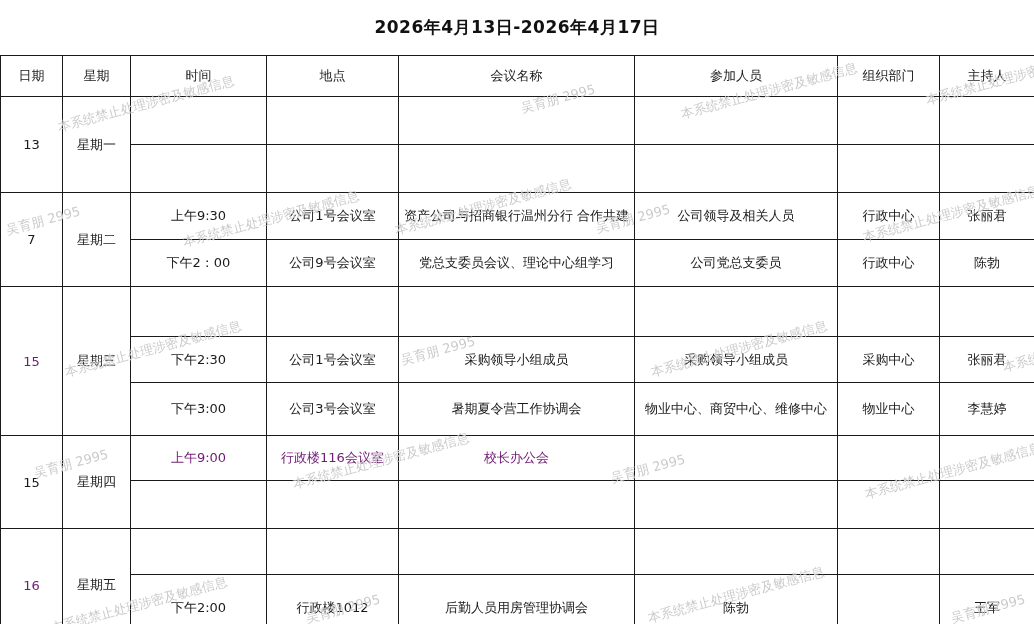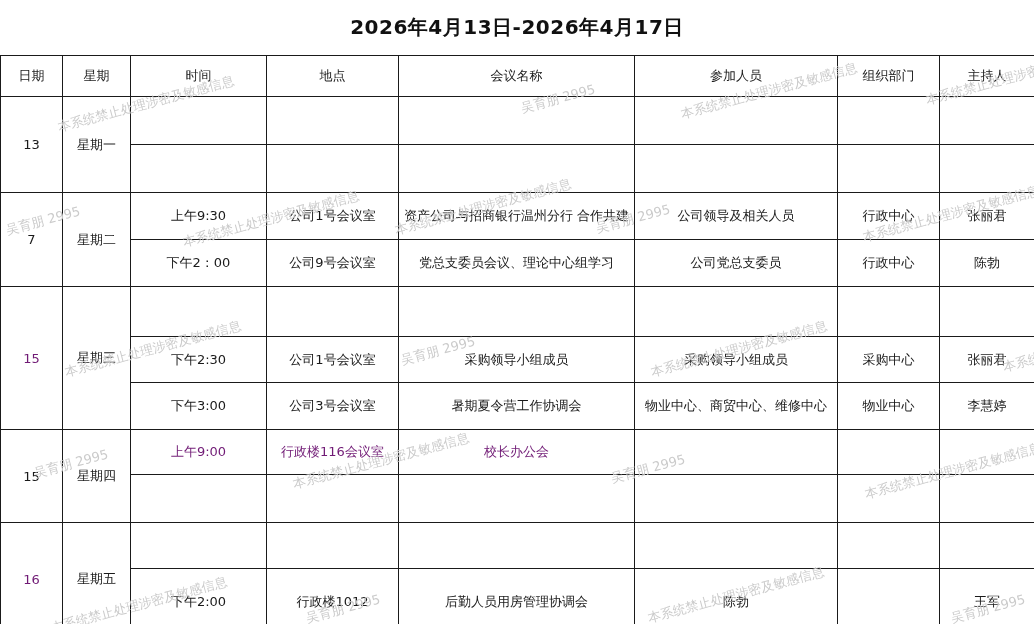--- a/index.html
+++ b/index.html
@@ -7,21 +7,21 @@
     position:relative;
     width:1034px;height:624px;
     background:#ffffff;
     overflow:hidden;
     font-family:"DejaVu Sans","Liberation Sans",sans-serif;
     color:#1a1a1a;
   }
   .title{
     height:55px;
     display:flex;align-items:center;justify-content:center;
-    font-size:20px;font-weight:600;color:#111;
+    font-size:17px;font-weight:600;color:#111;
     letter-spacing:0.5px;
   }
   table.sched{
     width:1034px;
     border-collapse:collapse;
     table-layout:fixed;
   }
   table.sched td,table.sched th{
     border:1px solid #1a1a1a;
     font-size:13px;
@@ -126,21 +126,21 @@
       <td></td>
     </tr>
     <tr style="height:46px">
       <td>下午2:30</td>
       <td>公司1号会议室</td>
       <td class="meeting">采购领导小组成员</td>
       <td>采购领导小组成员</td>
       <td>采购中心</td>
       <td>张丽君</td>
     </tr>
-    <tr style="height:47px">
+    <tr style="height:53px">
       <td>下午3:00</td>
       <td>公司3号会议室</td>
       <td class="meeting">暑期夏令营工作协调会</td>
       <td>物业中心、商贸中心、维修中心</td>
       <td>物业中心</td>
       <td>李慧婷</td>
     </tr>
 
     <tr style="height:45px">
       <td rowspan="2">15</td>

